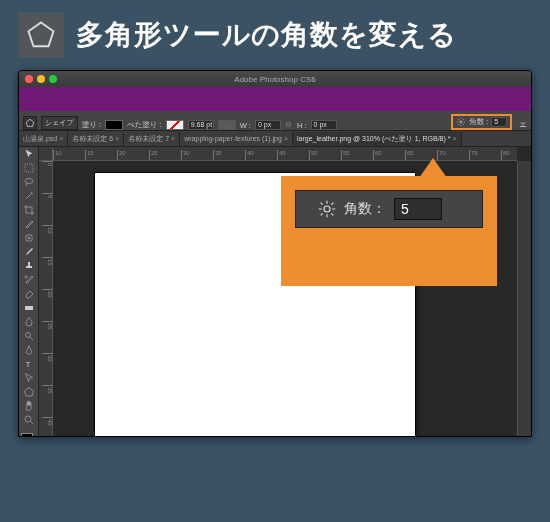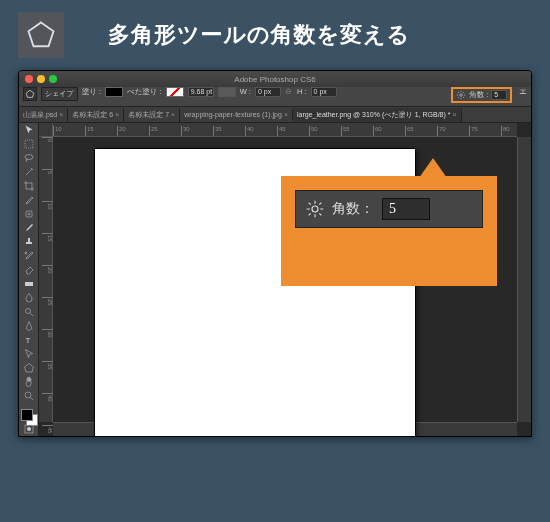--- a/index.html
+++ b/index.html
@@ -1,31 +1,31 @@
 <!DOCTYPE html>
 <html><head>
 <meta charset="utf-8">
 <style>
 * { margin: 0; padding: 0; box-sizing: border-box; }
 body { width: 550px; height: 522px; background: #3a5264; font-family: "Hiragino Sans", "Meiryo", sans-serif; overflow: hidden; position: relative; }
 
 .header-bar { display: flex; align-items: center; padding: 12px 18px 10px; gap: 12px; }
 .polygon-badge { width: 46px; height: 46px; background: #52565a; display: flex; align-items: center; justify-content: center; }
 .polygon-badge svg { width: 30px; height: 30px; }
-.title-text { color: #fff; font-size: 22px; font-weight: 700; letter-spacing: 1px; margin-left: 32px; }
+.title-text { color: #fff; font-size: 28px; font-weight: 700; letter-spacing: 1px; }
 
 .app-window { margin: 2px 18px 0; background: #701a75; border: 1px solid #000; border-radius: 4px 4px 0 0; box-shadow: 0 2px 8px rgba(0,0,0,.5); height: 367px; overflow: hidden; position: relative; }
 
 .titlebar { height: 16px; background: linear-gradient(#4a4a4a,#3a3a3a); display: flex; align-items: center; font-size: 8px; color: #bbb; position: relative; }
 .traffic { display: flex; gap: 4px; padding-left: 6px; }
 .dot { width: 8px; height: 8px; border-radius: 50%; }
 .dot.r { background: #ff5f57; } .dot.y { background: #febc2e; } .dot.g { background: #28c840; }
 .titlebar .ttl { position: absolute; left: 50%; transform: translateX(-50%); color: #aaa; font-size: 8px; }
 
-.options-bar { height: 20px; background: #454545; border-bottom: 1px solid #222; display: flex; align-items: flex-start; font-size: 7.5px; color: #ccc; padding: 0 4px; gap: 4px; white-space: nowrap; }
+.options-bar { height: 20px; background: #454545; border-bottom: 1px solid #222; display: flex; align-items: flex-end; font-size: 7.5px; color: #ccc; padding: 0 4px; gap: 4px; white-space: nowrap; margin-top: 24px; }
 .opt-poly { width: 14px; height: 14px; background: #333; display:flex; align-items:center; justify-content:center; border:1px solid #222; }
 .opt-poly svg { width: 10px; height: 10px; }
 .opt-dd { background: #3a3a3a; border: 1px solid #222; padding: 1px 3px; font-size: 7px; }
 .opt-swatch { width: 18px; height: 10px; background: #000; border: 1px solid #666; display:inline-block; }
 .opt-stroke { width: 18px; height: 10px; background: #fff; border: 1px solid #666; position: relative; }
 .opt-stroke::after { content: ""; position: absolute; inset: 0; background: linear-gradient(135deg, transparent 45%, red 45%, red 55%, transparent 55%); }
 .opt-field { width: 26px; height: 10px; background: #2a2a2a; border: 1px solid #555; font-size: 7px; color: #ddd; padding-left: 2px; display:inline-block; }
 .opt-solid { width: 18px; height: 10px; border: 1px solid #555; background: #5a5a5a; }
 .opt-chain { width: 8px; height: 10px; display:inline-block; font-size:8px; color:#888; }
 .opt-highlight { border: 2px solid #ee8d2f; padding: 0 3px; display: flex; align-items: center; gap: 3px; height: 16px; margin-left: 2px; }
@@ -54,21 +54,21 @@
 .ruler-v { position: absolute; top: 14px; left: 0; width: 14px; bottom: 14px; background: #3a3a3a; border-right: 1px solid #555; font-size: 6px; color: #888; }
 .ruler-v .tick { position:absolute; left:3px; border-top:1px solid #777; width: 11px; writing-mode: vertical-rl; padding-top:1px; }
 .ruler-corner { position:absolute; top:0; left:0; width:14px; height:14px; background:#3a3a3a; border-right:1px solid #555; border-bottom:1px solid #555; }
 .scroll-r { position:absolute; top:14px; right:0; width:14px; bottom:14px; background:#3a3a3a; border-left:1px solid #555; }
 .scroll-b { position:absolute; bottom:0; left:14px; right:14px; height:14px; background:#3a3a3a; border-top:1px solid #555; }
 .canvas-inner { position: absolute; top: 14px; left: 14px; right: 14px; bottom: 14px; background: #282828; }
 .doc { position: absolute; top: 12px; left: 42px; width: 320px; height: 352px; background: #fff; box-shadow: 0 0 0 1px #000, 2px 2px 6px rgba(0,0,0,.6); }
 
 .callout { position: absolute; top: 105px; right: 34px; width: 216px; height: 110px; background: #ee8d2f; padding: 14px 14px 10px; z-index: 20; }
 .callout-pointer { position: absolute; top: -18px; right: 50px; width: 0; height: 0; border-left: 14px solid transparent; border-right: 14px solid transparent; border-bottom: 20px solid #ee8d2f; }
-.callout-box { background: #454545; border: 1px solid #222; height: 38px; display: flex; align-items: center; padding: 0 10px; gap: 8px; font-family: Liberation Serif, serif; }
+.callout-box { background: #454545; border: 1px solid #222; height: 38px; display: flex; align-items: center; padding: 0 22px; gap: 8px; }
 .gear-lg { width: 18px; height: 18px; }
 .callout-label { color: #ddd; font-size: 14px; }
 .callout-input { width: 48px; height: 22px; background: #2e2e2e; border: 1px solid #111; color: #fff; font-size: 14px; padding: 0 6px; display: flex; align-items: center; }
 .callout-caption { color: #fff; font-size: 17px; font-weight: 700; margin-top: 12px; text-align: center; letter-spacing: 1px; }
 </style>
 </head>
 <body>
 
 <div class="header-bar">
   <div class="polygon-badge">

